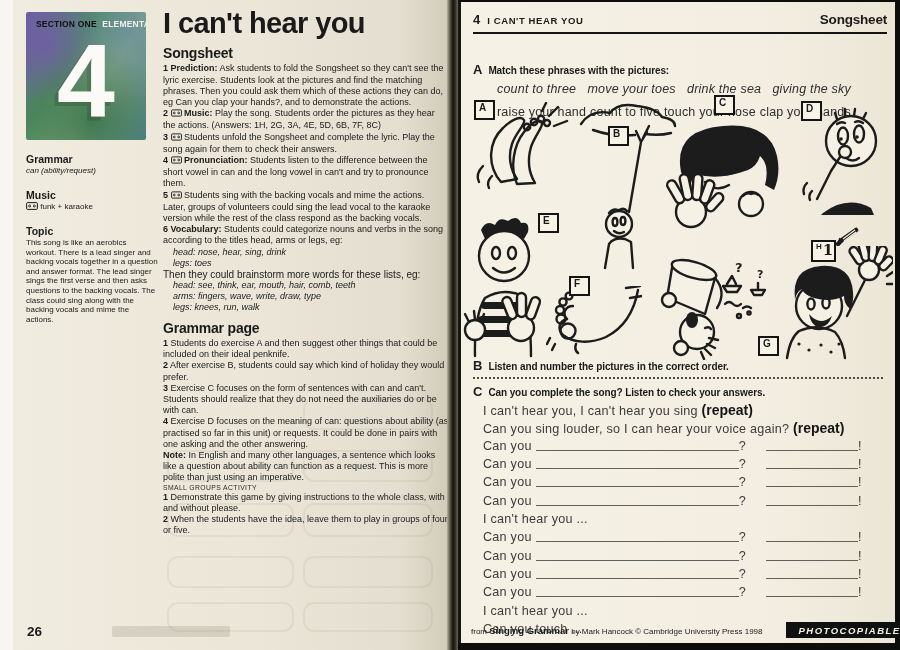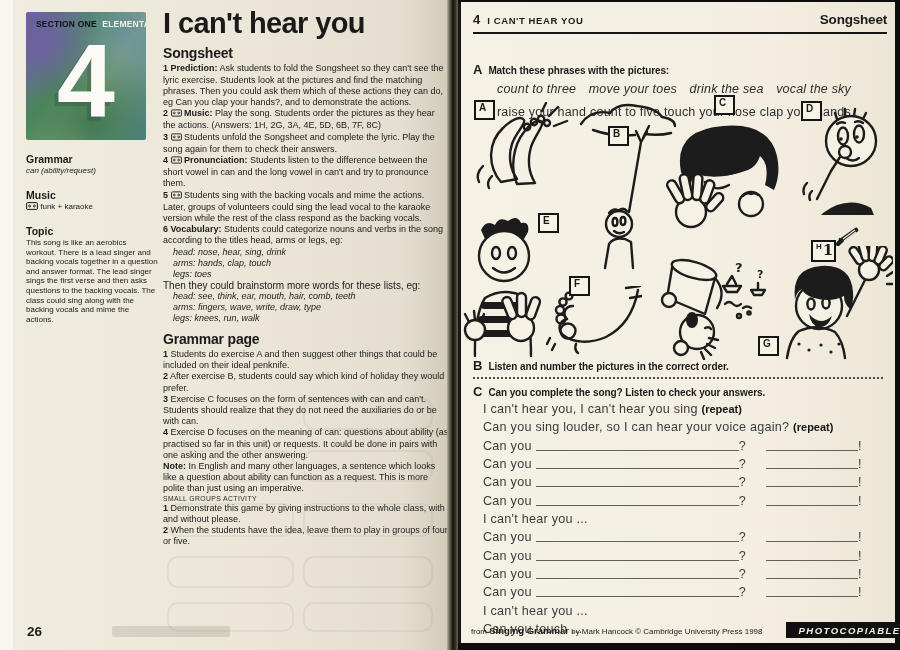--- a/index.html
+++ b/index.html
@@ -62,21 +62,21 @@
   .art{position:absolute;}
   .art svg{display:block;}
   .pbox{position:absolute;width:21px;height:20px;background:#f7f3e7;border:2px solid #141414;
     font-size:10px;font-weight:700;padding:1px 0 0 3px;line-height:1;}
   .pbox.hbox{width:25px;height:22px;}
   .hbox .hl{font-size:8px;font-weight:700;vertical-align:top;}
   .hbox .ans{font-family:"DejaVu Serif",serif;font-size:15px;font-weight:700;margin-left:1px;}
   .dashes{position:absolute;left:12px;right:12px;border-top:2px dotted #4a4a46;}
   .c-rows{position:absolute;left:22px;right:26px;top:400px;}
   .c-row{height:18.35px;font-size:12.6px;color:#3b3b3b;letter-spacing:.25px;white-space:nowrap;}
-  .c-row .note{font-size:11px;font-weight:800;color:#141414;letter-spacing:0;}
+  .c-row .note{font-size:14px;font-weight:800;color:#141414;letter-spacing:0;}
   .bl{display:inline-block;border-bottom:1.3px solid #61615c;transform:translateY(1px);}
   .bl1{width:203px;margin-left:4px;}
   .bl2{width:92px;margin-left:20px;}
   .rp-footer{position:absolute;left:10px;right:10px;bottom:5px;display:flex;align-items:center;}
   .cred{font-size:8px;white-space:nowrap;}
   .cred .bk{font-size:9.5px;font-weight:800;}
   .badge{background:#101010;color:#f5f2ea;font-size:9.5px;font-weight:800;font-style:italic;
     letter-spacing:1.5px;padding:2.5px 12px;margin-left:24px;}
   .pageno-right{margin-left:auto;font-size:13.5px;font-weight:800;}
   .ink{stroke:#1c1c1c;fill:none;stroke-width:2.4;stroke-linecap:round;stroke-linejoin:round;}
@@ -180,21 +180,20 @@
           <p class="step"><b>5</b> <span class="tape"><svg width="11" height="8" viewBox="0 0 12 8">
                 <rect x="0.6" y="0.6" width="10.8" height="6.8" rx="1" fill="none" stroke="#1a1a1a" stroke-width="1"></rect>
                 <circle cx="3.6" cy="4" r="1" fill="none" stroke="#1a1a1a" stroke-width="0.9"></circle>
                 <circle cx="8.4" cy="4" r="1" fill="none" stroke="#1a1a1a" stroke-width="0.9"></circle>
               </svg></span>  <span>Students sing with the backing vocals and mime the actions. Later, groups of volunteers could sing the lead vocal to the karaoke version while the rest of the class respond as the backing vocals.</span></p>
           <p class="step"><b>6</b>  <b>Vocabulary:</b> <span>Students could categorize nouns and verbs in the song according to the titles head, arms or legs, eg:</span></p>
         </div>
       <div>
 
       <p class="vocab">head: nose, hear, sing, drink</p>
-          <p class="vocab">arms: hands, clap, touch</p>
           <p class="vocab">legs: toes</p>
         </div>
       <p class="plainline">Then they could brainstorm more words for these lists, eg:</p>
       <div>
 
       <p class="vocab">head: see, think, ear, mouth, hair, comb, teeth</p>
           <p class="vocab">arms: fingers, wave, write, draw, type</p>
           <p class="vocab">legs: knees, run, walk</p>
         </div>
 
@@ -232,21 +231,21 @@
 
       <div class="ex-row" style="top:60px;">
         <span class="ex-label">A</span>
         <span class="ex-instr">Match these phrases with the pictures:</span>
       </div>
       <div class="phrase-row" style="top:80px;font-style:italic;">
 
       <span class="phrase">count to three</span>
           <span class="phrase">move your toes</span>
           <span class="phrase">drink the sea</span>
-          <span class="phrase">vocal the sky</span>
+          <span class="phrase">giving the sky</span>
         </div>
       <div class="phrase-row" style="top:103px;">
 
       <span class="phrase">raise your hand</span>
           <span class="phrase">count to five</span>
           <span class="phrase">touch your nose</span>
           <span class="phrase">clap your hands</span>
         </div>
 
       <div class="art" style="left:8px;top:100px;">

